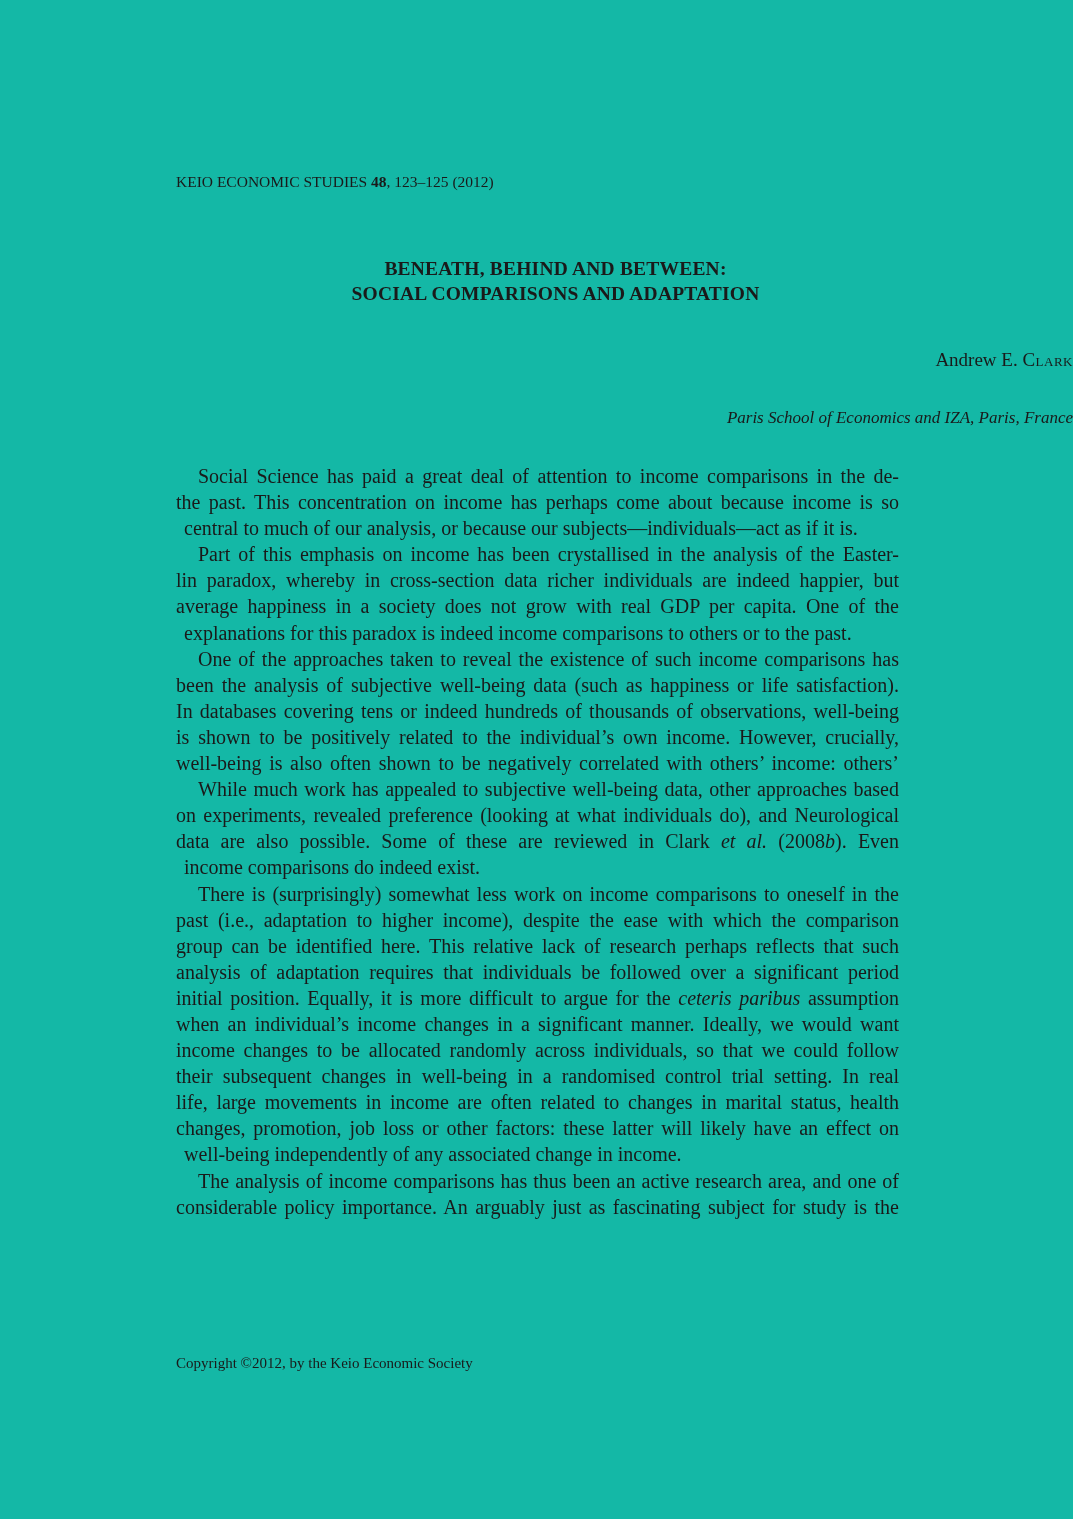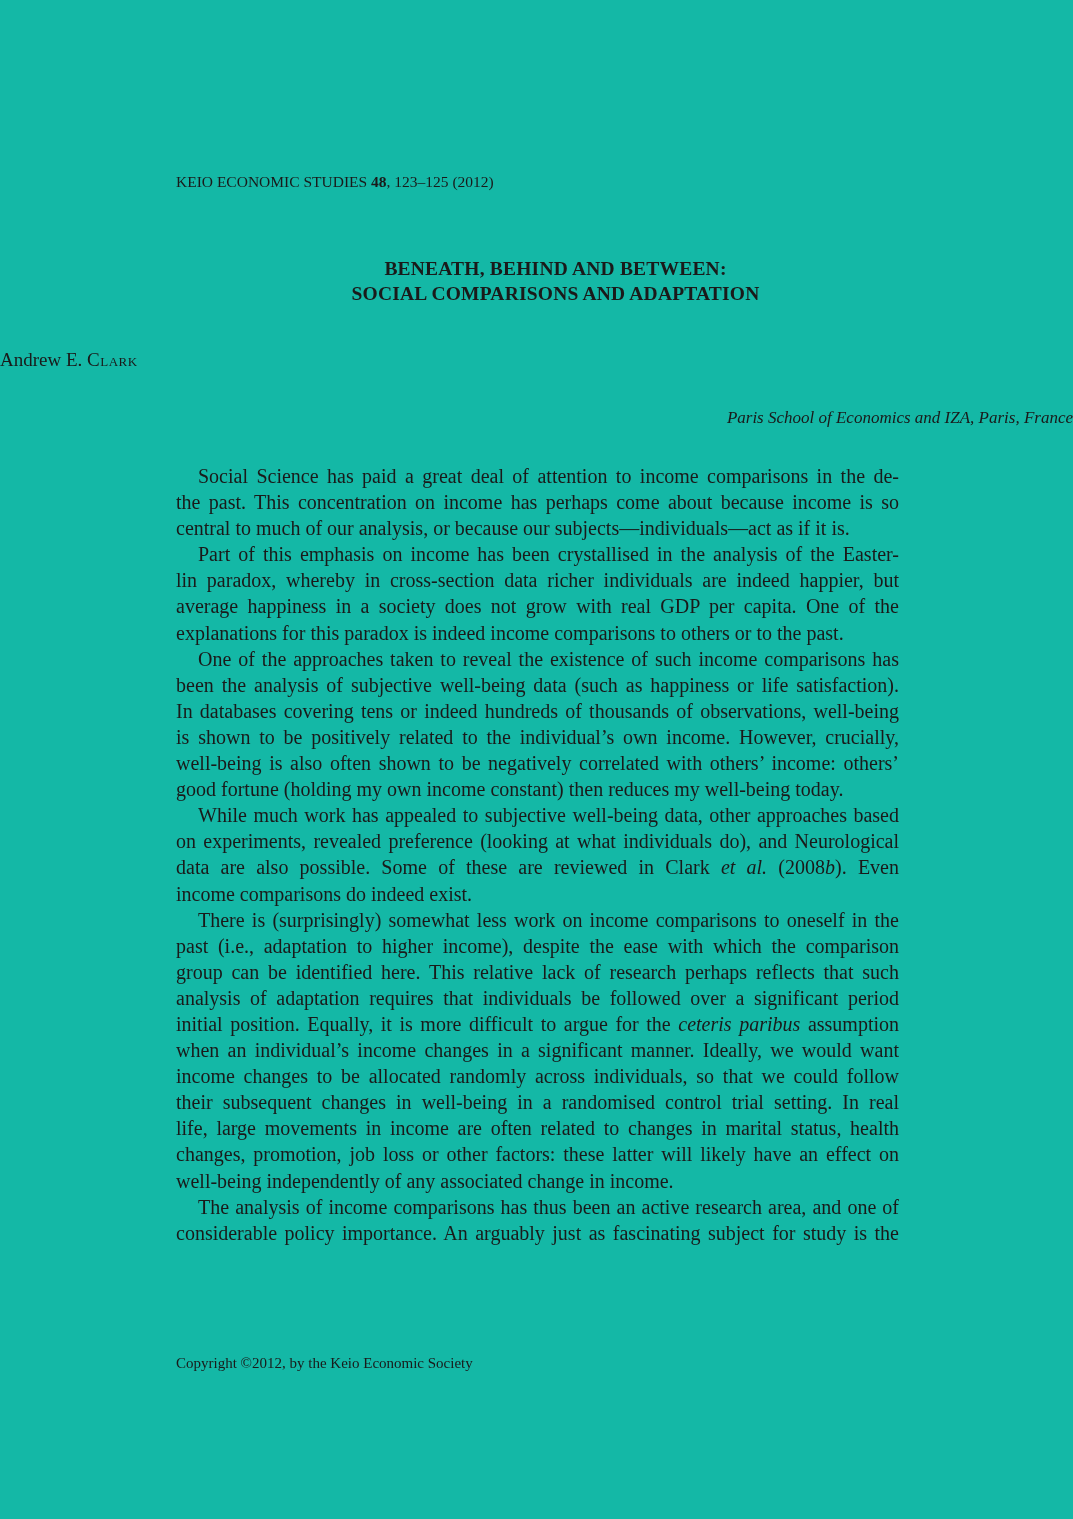--- a/index.html
+++ b/index.html
@@ -3,26 +3,26 @@
 <meta charset="utf-8">
 <style>
   html, body { margin: 0; padding: 0; background: #ffffff; }
   body { width: 1073px; height: 1519px; position: relative; overflow: hidden; }
   .page { position: absolute; left: 0; top: 0; width: 1073px; height: 1519px; background: #14b8a6; color: #1a1a1a; font-family: "Liberation Serif", "DejaVu Serif", serif; }
   .journal-line { position: absolute; left: 176px; top: 173px; font-size: 15.5px; letter-spacing: 0; white-space: nowrap; }
   .journal-line b { font-weight: bold; }
   .title { position: absolute; left: 0; width: 1073px; text-align: center; font-weight: bold; font-size: 19.5px; letter-spacing: 0.2px; white-space: nowrap; }
   .title.l1 { top: 258px; left: 19px; }
   .title.l2 { top: 283px; left: 19px; }
-  .author { position: absolute; left: 0; width: 1073px; text-align: left; top: 349px; font-size: 19px; white-space: nowrap; }
+  .author { position: absolute; left: 0; width: 1073px; text-align: right; top: 349px; font-size: 19px; white-space: nowrap; }
   .author .sc { font-variant: small-caps; letter-spacing: 0.5px; }
   .affil { position: absolute; left: 0; width: 1073px; text-align: right; top: 408px; font-size: 17px; font-style: italic; white-space: nowrap; }
   .body { position: absolute; left: 176px; top: 463px; width: 723px; font-size: 20px; line-height: 26.1px; }
   .body .ln { display: block; text-align: justify; text-align-last: justify; white-space: nowrap; height: 26.1px; overflow: visible; }
-  .body .ln.last { text-align-last: left; }
+  .body .ln.last { text-align-last: left; margin-left: 8px; }
   .body .ln.ind { padding-left: 22px; }
   .body i { font-style: italic; }
   .copyright { position: absolute; left: 176px; top: 1355px; font-size: 15px; white-space: nowrap; }
 </style>
 </head>
 <body>
 
 <div class="page">
 
   <div class="journal-line"><span>KEIO ECONOMIC STUDIES</span> <b>48</b><span>, 123–125 (2012)</span></div>
@@ -48,21 +48,20 @@
       <span class="ln">average happiness in a society does not grow with real GDP per capita. One of the</span>
       <span class="ln last">explanations for this paradox is indeed income comparisons to others or to the past.</span>
     </div>
 
     <div>
       <span class="ln ind">One of the approaches taken to reveal the existence of such income comparisons has</span>
       <span class="ln">been the analysis of subjective well-being data (such as happiness or life satisfaction).</span>
       <span class="ln">In databases covering tens or indeed hundreds of thousands of observations, well-being</span>
       <span class="ln">is shown to be positively related to the individual’s own income. However, crucially,</span>
       <span class="ln">well-being is also often shown to be negatively correlated with others’ income: others’</span>
-      <span class="ln last">good fortune (holding my own income constant) then reduces my well-being today.</span>
     </div>
 
     <div>
       <span class="ln ind">While much work has appealed to subjective well-being data, other approaches based</span>
       <span class="ln">on experiments, revealed preference (looking at what individuals do), and Neurological</span>
       <span class="ln"><span>data are also possible. Some of these are reviewed in Clark </span><i>et al.</i><span> (2008</span><i>b</i><span>). Even</span></span>
       <span class="ln last">income comparisons do indeed exist.</span>
     </div>
 
     <div>

